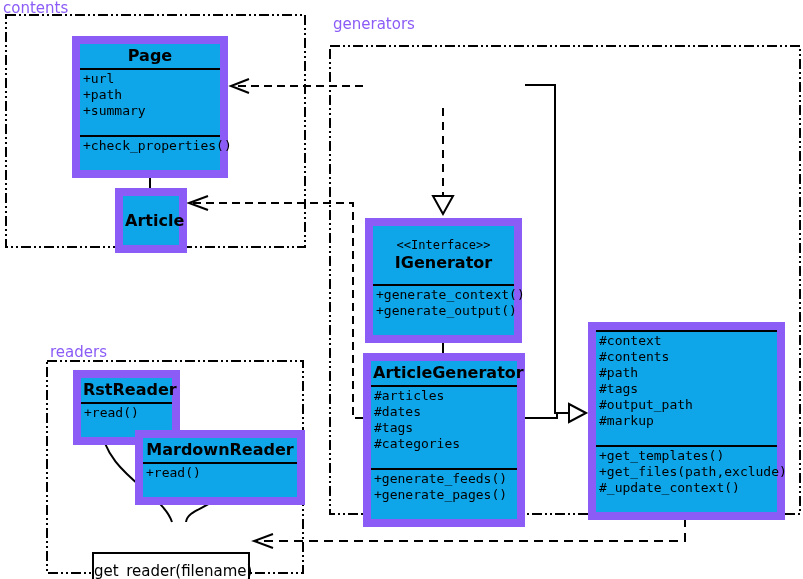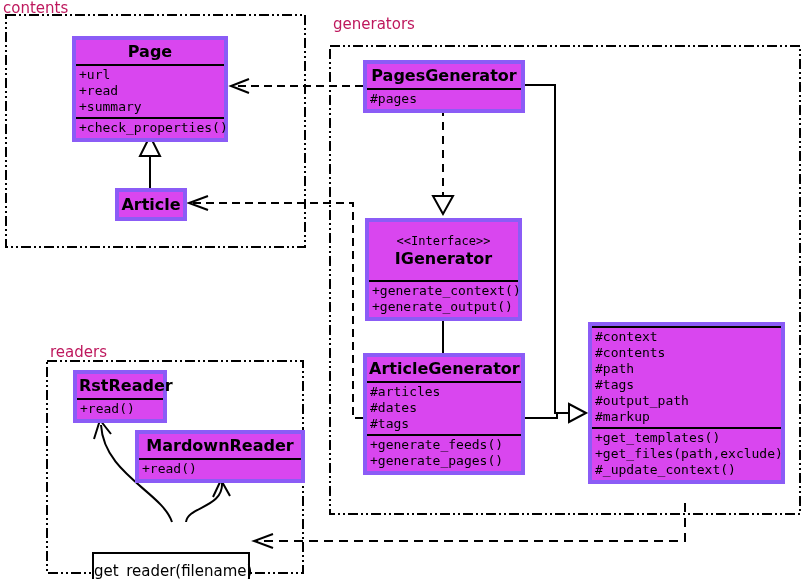--- a/index.html
+++ b/index.html
@@ -1,25 +1,25 @@
 <!DOCTYPE html>
 <html><head>
 <meta charset="utf-8">
 <style>
   html,body { margin:0; padding:0; background:#ffffff; }
   .canvas {
     position:relative; width:803px; height:579px; background:#ffffff;
     font-family:"DejaVu Sans", sans-serif; overflow:hidden; color:#000;
   }
   svg.layer { position:absolute; left:0; top:0; }
-  .pkg-label { position:absolute; font-size:15px; line-height:16px; color:#be185d; }
-  .uml-class { position:absolute; box-sizing:border-box; border:4px solid #8b5cf6; background:#d946ef; }
+  .pkg-label { position:absolute; font-size:15px; line-height:16px; color:#8b5cf6; }
+  .uml-class { position:absolute; box-sizing:border-box; border:8px solid #8b5cf6; background:#0ea5e9; }
   .uml-title { text-align:center; font-weight:bold; font-size:16px; line-height:22px; padding:1px 2px; white-space:nowrap; }
-  .uml-title.solo { line-height:25px; padding:0 2px; }
-  .uml-sec { border-top:2px solid #000; padding:1px 0 2px 0; }
+  .uml-title.solo { line-height:25px; padding:12px 2px; }
+  .uml-sec { border-top:2px solid #000; padding:1px 0 16px 0; }
   .member { font-family:"DejaVu Sans Mono", monospace; font-size:13px; line-height:16px; padding:0 3px; white-space:pre; }
   .stereotype { text-align:center; font-family:"DejaVu Sans Mono", monospace; font-size:12px; line-height:14px; padding-top:12px; }
   .igen-name { text-align:center; font-weight:bold; font-size:16px; line-height:21px; padding-bottom:11px; }
   .plain-node { position:absolute; box-sizing:border-box; border:2px solid #000; background:#fff; text-align:center; font-size:15px; line-height:34px; white-space:nowrap;margin-top:30px; }
 </style>
 </head>
 <body>
 
 <div class="canvas">
 
@@ -59,56 +59,51 @@
   </svg>
 
   <div class="pkg-label" style="left:3px; top:0px;">contents</div>
   <div class="pkg-label" style="left:333px; top:16px;">generators</div>
   <div class="pkg-label" style="left:50px; top:344px;">readers</div>
 
   <div class="uml-class" style="left:72px; top:36px; width:156px;">
     <div class="uml-title">Page</div>
     <div class="uml-sec">
       <div class="member">+url</div>
-      <div class="member">+read</div>
+      <div class="member">+path</div>
       <div class="member">+summary</div>
     </div>
     <div class="uml-sec">
       <div class="member">+check_properties()</div>
     </div>
   </div>
 
   <div class="uml-class" style="left:115px; top:188px; width:72px;">
     <div class="uml-title solo">Article</div>
   </div>
 
-  <div class="uml-class" style="left:363px; top:60px; width:162px;">
-    <div class="uml-title">PagesGenerator</div>
-    <div class="uml-sec">
-      <div class="member">#pages</div>
-    </div>
-  </div>
 
   <div class="uml-class" style="left:365px; top:218px; width:157px;">
     <div>
       <div class="stereotype">&lt;&lt;Interface&gt;&gt;</div>
       <div class="igen-name">IGenerator</div>
     </div>
     <div class="uml-sec">
       <div class="member">+generate_context()</div>
       <div class="member">+generate_output()</div>
     </div>
   </div>
 
   <div class="uml-class" style="left:363px; top:353px; width:162px;">
     <div class="uml-title">ArticleGenerator</div>
     <div class="uml-sec">
       <div class="member">#articles</div>
       <div class="member">#dates</div>
       <div class="member">#tags</div>
+      <div class="member">#categories</div>
     </div>
     <div class="uml-sec">
       <div class="member">+generate_feeds()</div>
       <div class="member">+generate_pages()</div>
     </div>
   </div>
 
   <div class="uml-class" style="left:588px; top:322px; width:197px;">
     <div class="uml-sec">
       <div class="member">#context</div>
@@ -118,21 +113,21 @@
       <div class="member">#output_path</div>
       <div class="member">#markup</div>
     </div>
     <div class="uml-sec">
       <div class="member">+get_templates()</div>
       <div class="member">+get_files(path,exclude)</div>
       <div class="member">#_update_context()</div>
     </div>
   </div>
 
-  <div class="uml-class" style="left:73px; top:370px; width:94px;">
+  <div class="uml-class" style="left:73px; top:370px; width:107px;">
     <div class="uml-title">RstReader</div>
     <div class="uml-sec">
       <div class="member">+read()</div>
     </div>
   </div>
 
   <div class="uml-class" style="left:135px; top:430px; width:170px;">
     <div class="uml-title">MardownReader</div>
     <div class="uml-sec">
       <div class="member">+read()</div>

